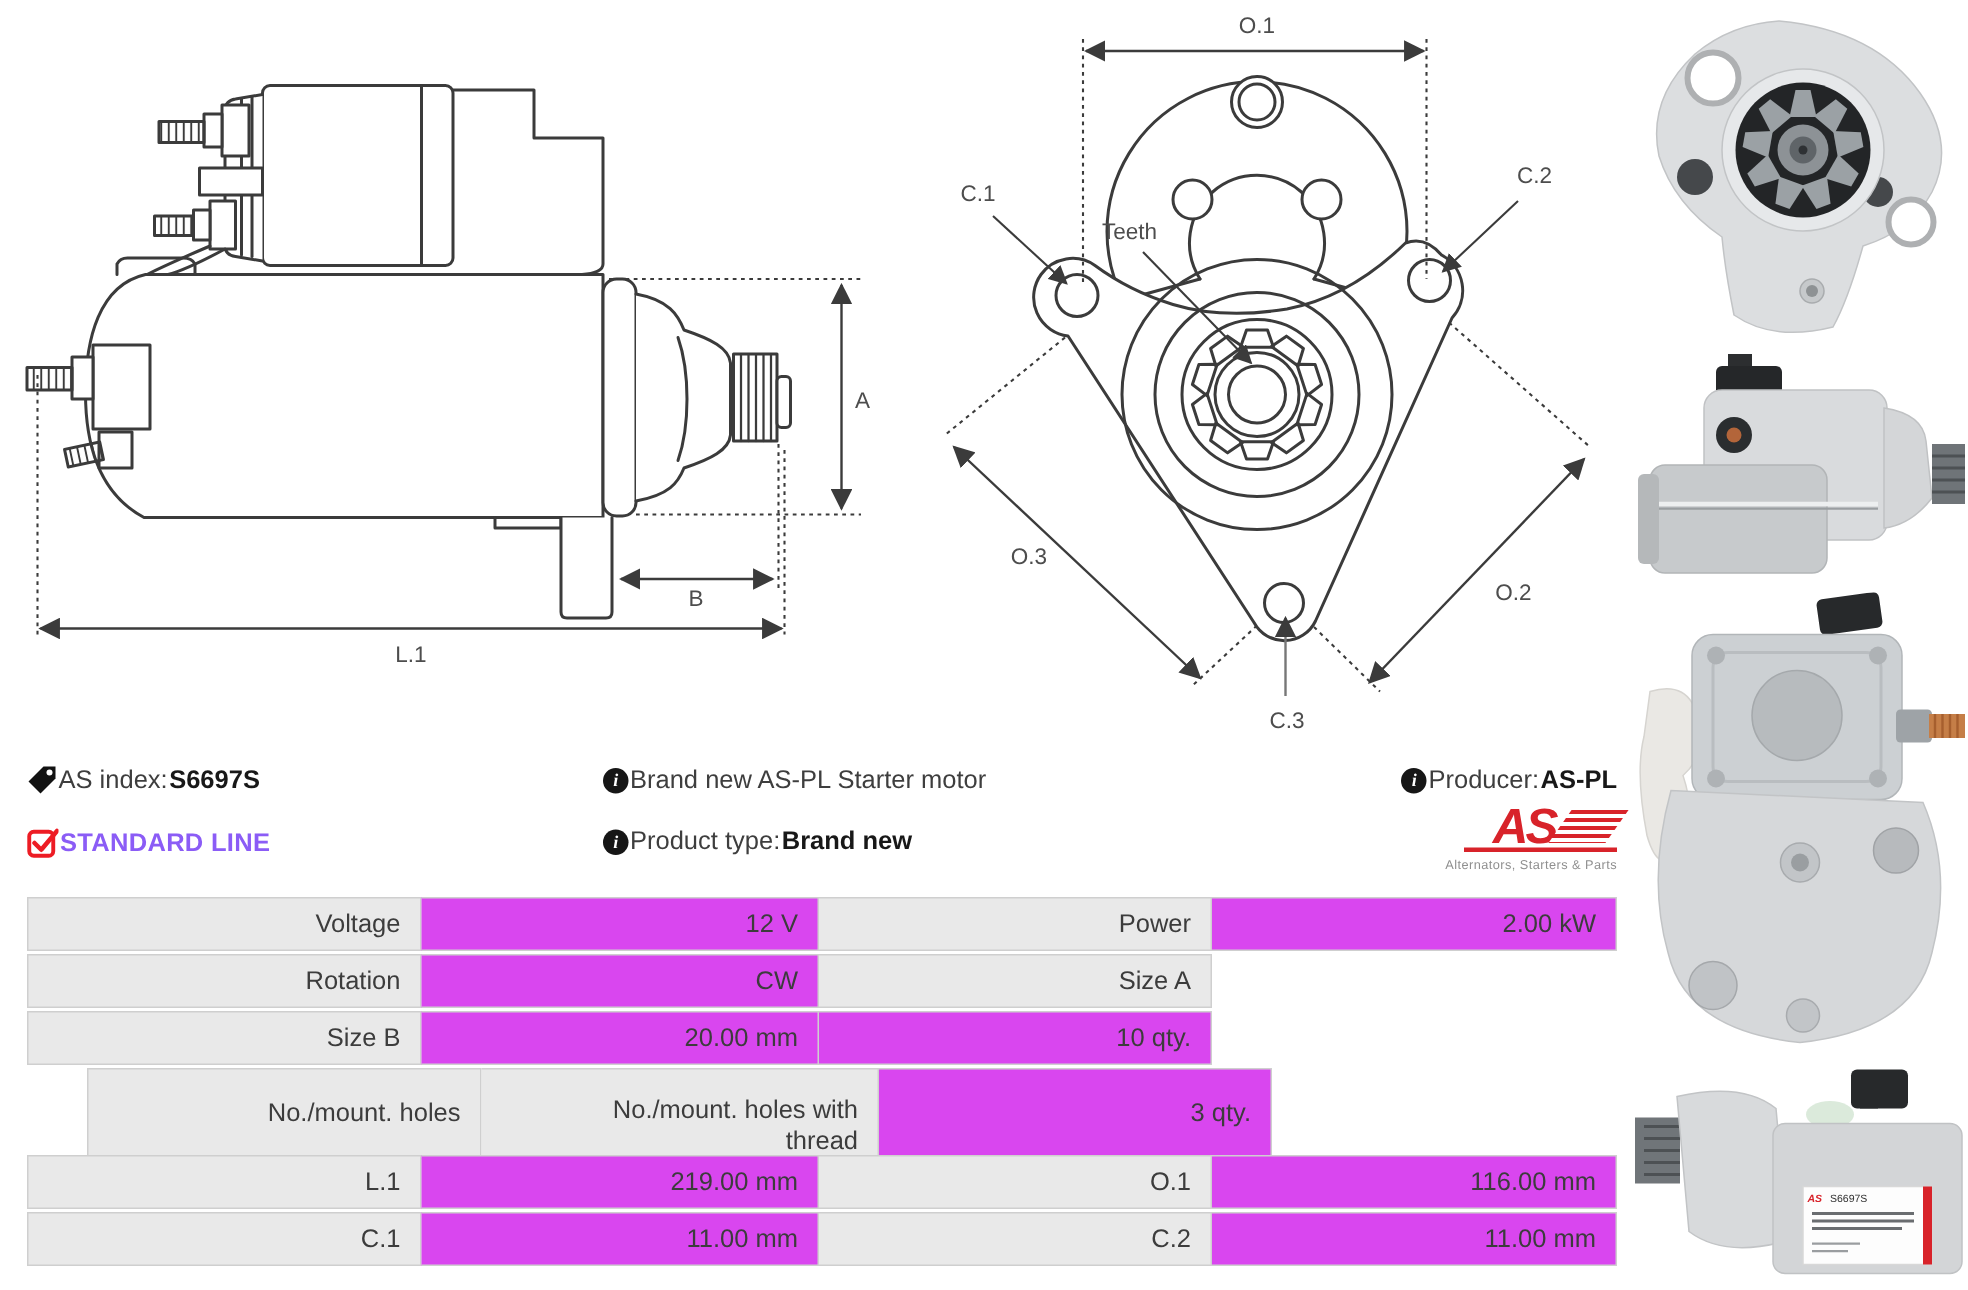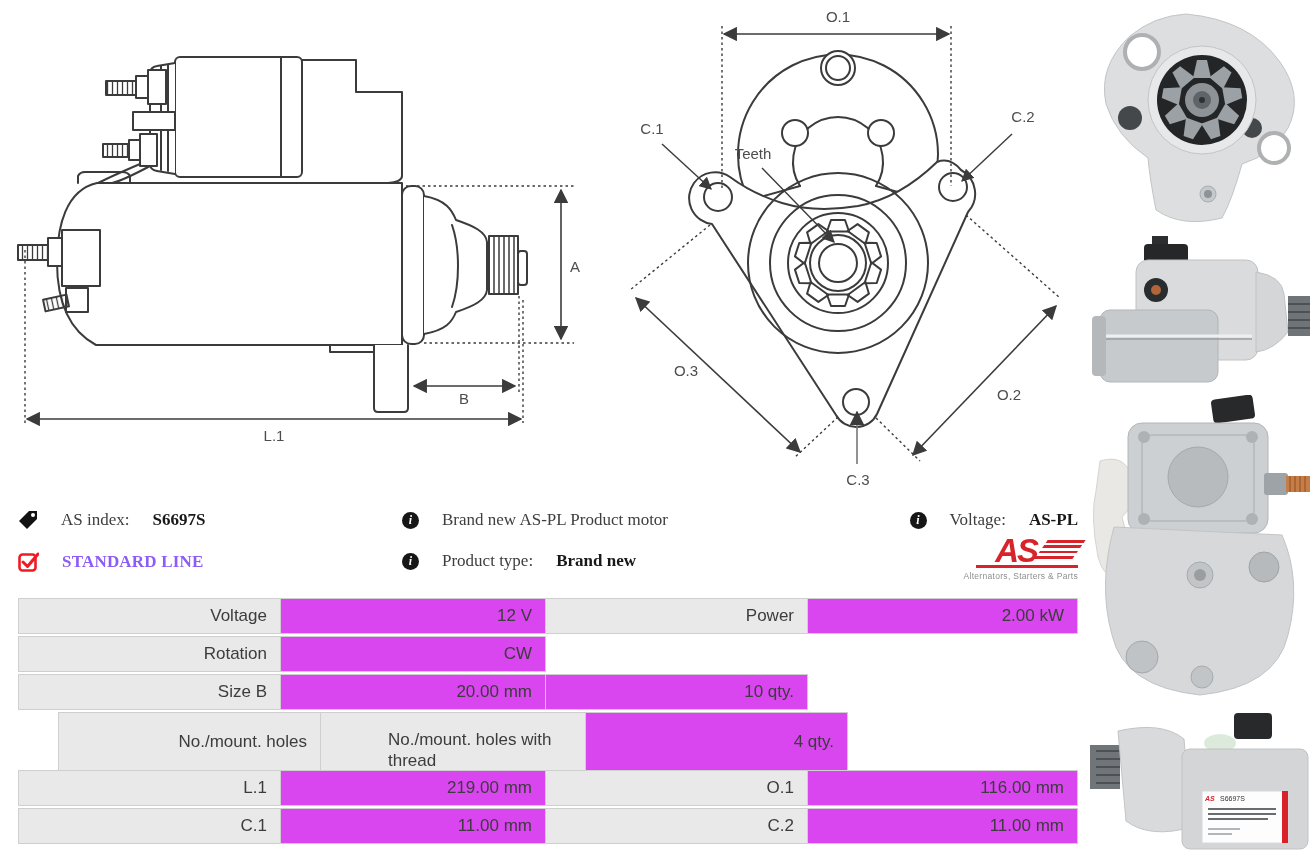--- a/index.html
+++ b/index.html
@@ -4,22 +4,22 @@
 <style>
   html,body{margin:0;padding:0;background:#fff;}
   .page{position:relative;width:1312px;height:860px;background:#fff;overflow:hidden;
         font-family:"Liberation Sans",sans-serif;}
 
   
   .drawing{position:absolute;}
   .dim-label{font-family:"Liberation Sans",sans-serif;font-size:15px;fill:#4d4d4d;}
 
   
-  .info-item{position:absolute;display:flex;align-items:center;gap:23px;
-             font-size:17px;color:#3e3e3e;white-space:nowrap;font-family:Liberation Serif, serif;}
+  .info-item{position:absolute;display:flex;align-items:center;gap:1px;
+             font-size:17px;color:#3e3e3e;white-space:nowrap;}
   .info-item .b{font-weight:700;color:#181818;}
   .info-icon{width:17px;height:17px;border-radius:50%;background:#161616;color:#fff;
              display:flex;align-items:center;justify-content:center;flex:0 0 17px;}
   .info-icon::before{content:"i";font:italic 700 12px "Liberation Serif",serif;}
   .std-line{color:#8b5cf6;font-weight:700;letter-spacing:.2px;}
 
   
   .as-logo{position:absolute;display:flex;flex-direction:column;align-items:flex-end;}
   .as-logo-row{display:flex;align-items:flex-end;}
   .as-logo-text{font-style:italic;font-weight:700;font-size:33px;line-height:25px;
@@ -32,21 +32,21 @@
 
   
   .spec-table{position:absolute;left:18px;top:598px;display:flex;flex-direction:column;gap:2px;}
   .spec-row{display:grid;grid-template-columns:263px 265px 262px 270px;height:36px;}
   .spec-row.tall{height:56px;padding-left:40px;}
   .cell{display:flex;align-items:center;justify-content:flex-end;padding-right:13px;
         border:1px solid #cfcfcf;border-left:none;font-size:17px;color:#3c3c3c;box-sizing:border-box;}
   .spec-row .cell:first-child{border-left:1px solid #cfcfcf;}
   .lbl{background:#e9e9e9;}
   .val{background:#d946ef;}
-  .wrap span{display:inline-block;max-width:184px;text-align:left;line-height:1.25;margin-top:16px;}
+  .wrap span{display:inline-block;max-width:184px;text-align:right;line-height:1.25;margin-top:16px;}
 
   
   .photo{position:absolute;}
 </style>
 </head>
 <body>
 
 <div class="page">
 
   <svg class="drawing" style="left:0;top:30px" width="600" height="445" viewBox="0 30 600 445">
@@ -283,32 +283,32 @@
   <div class="info-item" style="left:18px;top:551px">
     <svg width="21" height="21" viewBox="0 0 21 21">
       <rect x="1.5" y="3.5" width="16" height="16" rx="3" fill="none" stroke="#ed1c24" stroke-width="2.6"></rect>
       <path d="M5,11 L9.5,15.5 L20,3" fill="none" stroke="#ed1c24" stroke-width="3" stroke-linecap="round" stroke-linejoin="round"></path>
     </svg>
     <span class="std-line">STANDARD LINE</span>
   </div>
 
   <div class="info-item" style="left:402px;top:510px">
     <span class="info-icon"></span>
-    <span>Brand new AS-PL Product motor</span>
+    <span>Brand new AS-PL Starter motor</span>
   </div>
 
   <div class="info-item" style="left:402px;top:551px">
     <span class="info-icon"></span>
     <span>Product type:</span>
     <span class="b">Brand new</span>
   </div>
 
   <div class="info-item" style="right:234px;top:510px">
     <span class="info-icon"></span>
-    <span>Voltage:</span>
+    <span>Producer:</span>
     <span class="b">AS-PL</span>
   </div>
 
   <div class="as-logo" style="right:234px;top:538px">
     <div class="as-logo-row">
       <span class="as-logo-text">AS</span>
       <span class="as-logo-stripes"></span>
     </div>
     <div class="as-logo-underline"></div>
     <div class="as-logo-subtitle">Alternators, Starters &amp; Parts</div>
@@ -317,32 +317,33 @@
   <div class="spec-table">
     <div class="spec-row">
       <div class="cell lbl">Voltage</div>
       <div class="cell val">12 V</div>
       <div class="cell lbl">Power</div>
       <div class="cell val">2.00 kW</div>
     </div>
     <div class="spec-row">
       <div class="cell lbl">Rotation</div>
       <div class="cell val">CW</div>
+      <div class="cell lbl">Size A</div>
     </div>
     <div class="spec-row">
       <div class="cell lbl">Size B</div>
       <div class="cell val">20.00 mm</div>
       <div class="cell val">10 qty.</div>
     </div>
     <div class="spec-row tall">
       <div class="cell lbl">No./mount. holes</div>
       <div class="cell lbl wrap">
         <span>No./mount. holes with thread</span>
       </div>
-      <div class="cell val">4 qty.</div>
+      <div class="cell val">3 qty.</div>
     </div>
     <div class="spec-row">
       <div class="cell lbl">L.1</div>
       <div class="cell val">219.00 mm</div>
       <div class="cell lbl">O.1</div>
       <div class="cell val">116.00 mm</div>
     </div>
     <div class="spec-row">
       <div class="cell lbl">C.1</div>
       <div class="cell val">11.00 mm</div>

